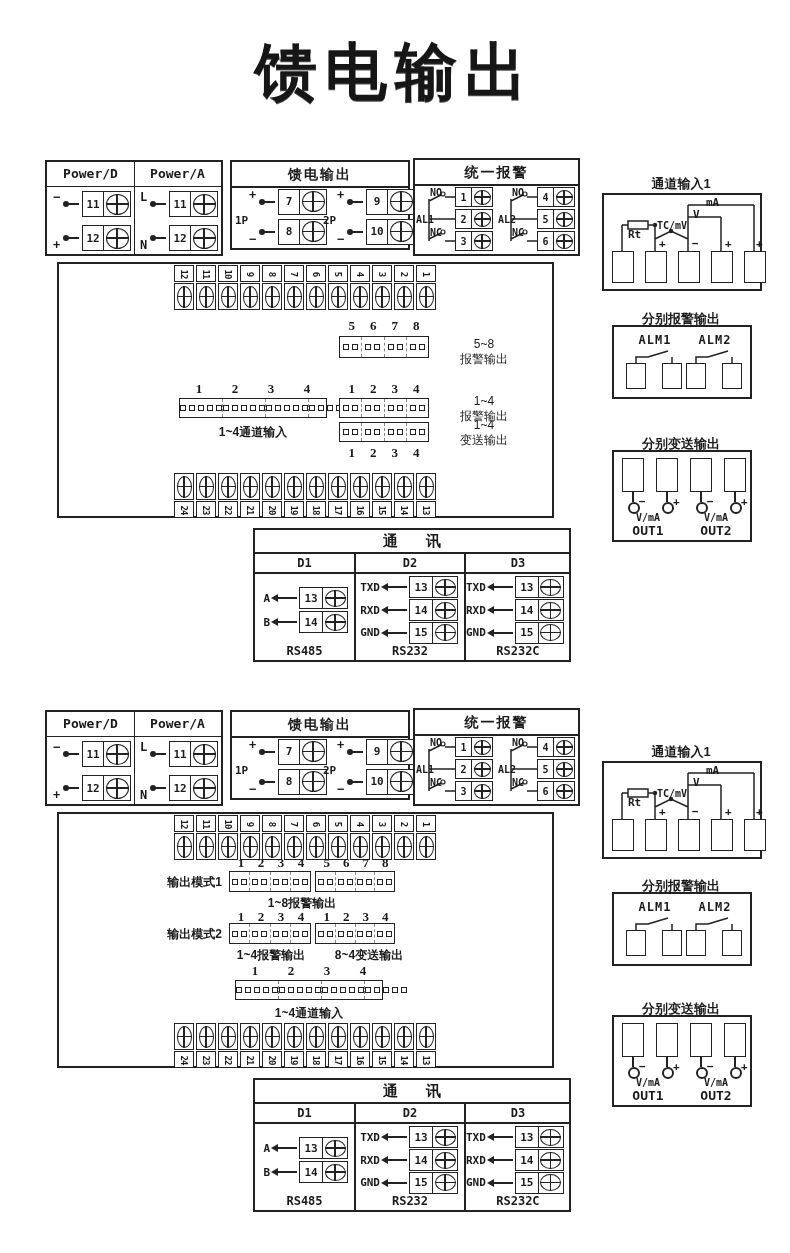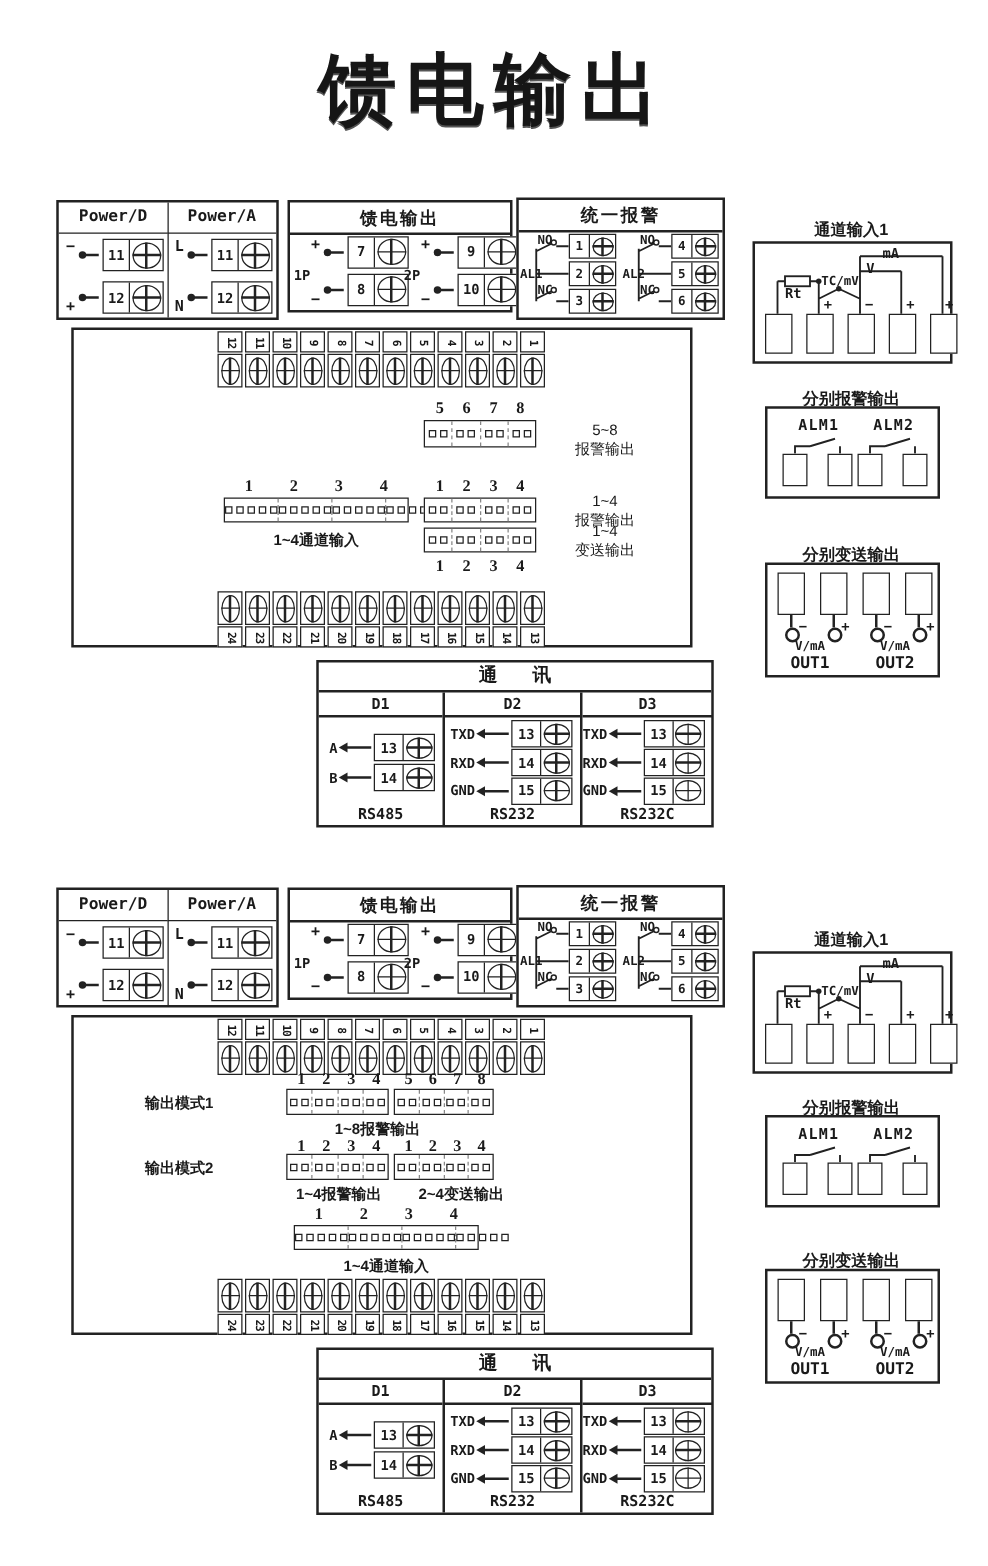--- a/index.html
+++ b/index.html
@@ -56,21 +56,21 @@
   .conn{position:absolute;border:1.5px solid #222;display:flex;align-items:stretch;background:#fff;box-sizing:border-box}
   .cg{flex:1;display:flex;justify-content:center;align-items:center;gap:3px}
   .cg + .cg{border-left:1px dashed #888}
   .cg .cdot{width:4px;height:4px;border:1px solid #222;background:#fff;flex:none}
   .connrow{position:absolute;display:flex;gap:4px}
   .connrow .conn{position:relative;height:21px}
   .numrow{position:absolute;display:flex;justify-content:space-around;
           font-family:"Liberation Serif","DejaVu Serif",serif;font-size:13px;font-weight:bold}
   .mlabel{position:absolute;text-align:center;font-size:12px;line-height:15px}
   .capt{position:absolute;text-align:center;font-size:12px;font-weight:bold}
-  .modelab{position:absolute;text-align:left;font-size:12px;font-weight:bold}
+  .modelab{position:absolute;text-align:right;font-size:12px;font-weight:bold}
   
   .chdr{height:22px;line-height:22px;border-bottom:2px solid #222;text-align:center;
         font-size:15px;font-weight:bold;letter-spacing:12px;text-indent:12px}
   .ccols{display:flex;height:106px}
   .ccol{position:relative;box-sizing:border-box}
   .ccol + .ccol{border-left:2px solid #222}
   .ccol-hdr{height:18px;line-height:18px;border-bottom:2px solid #222;text-align:center;font-size:12px;font-weight:bold}
   .ccol-body{display:flex;flex-direction:column;justify-content:center;align-items:flex-end;height:68px;padding:2px 6px 0 0}
   .crow{display:flex;align-items:center;height:24px}
   .clbl{font-size:11px;font-weight:bold;margin-right:1px}
@@ -1235,21 +1235,21 @@
           <i class="cdot"></i>
           <i class="cdot"></i>
         </div>
         <div class="cg">
           <i class="cdot"></i>
           <i class="cdot"></i>
         </div>
       </div>
   </div>
   <div class="capt cjk" style="left:219px;top:242px;width:104px">1~4报警输出</div>
-  <div class="capt cjk" style="left:317px;top:242px;width:104px">2~4变送输出</div>
+  <div class="capt cjk" style="left:317px;top:242px;width:104px">8~4变送输出</div>
   <div class="numrow" style="left:237px;top:258px;width:144px">
       <span class="">1</span>
       <span class="">2</span>
       <span class="">3</span>
       <span class="">4</span>
     </div>
   <div class="conn" style="left:235px;top:275px;width:148px;height:20px">
       <div class="cg">
         <i class="cdot"></i>
         <i class="cdot"></i>

